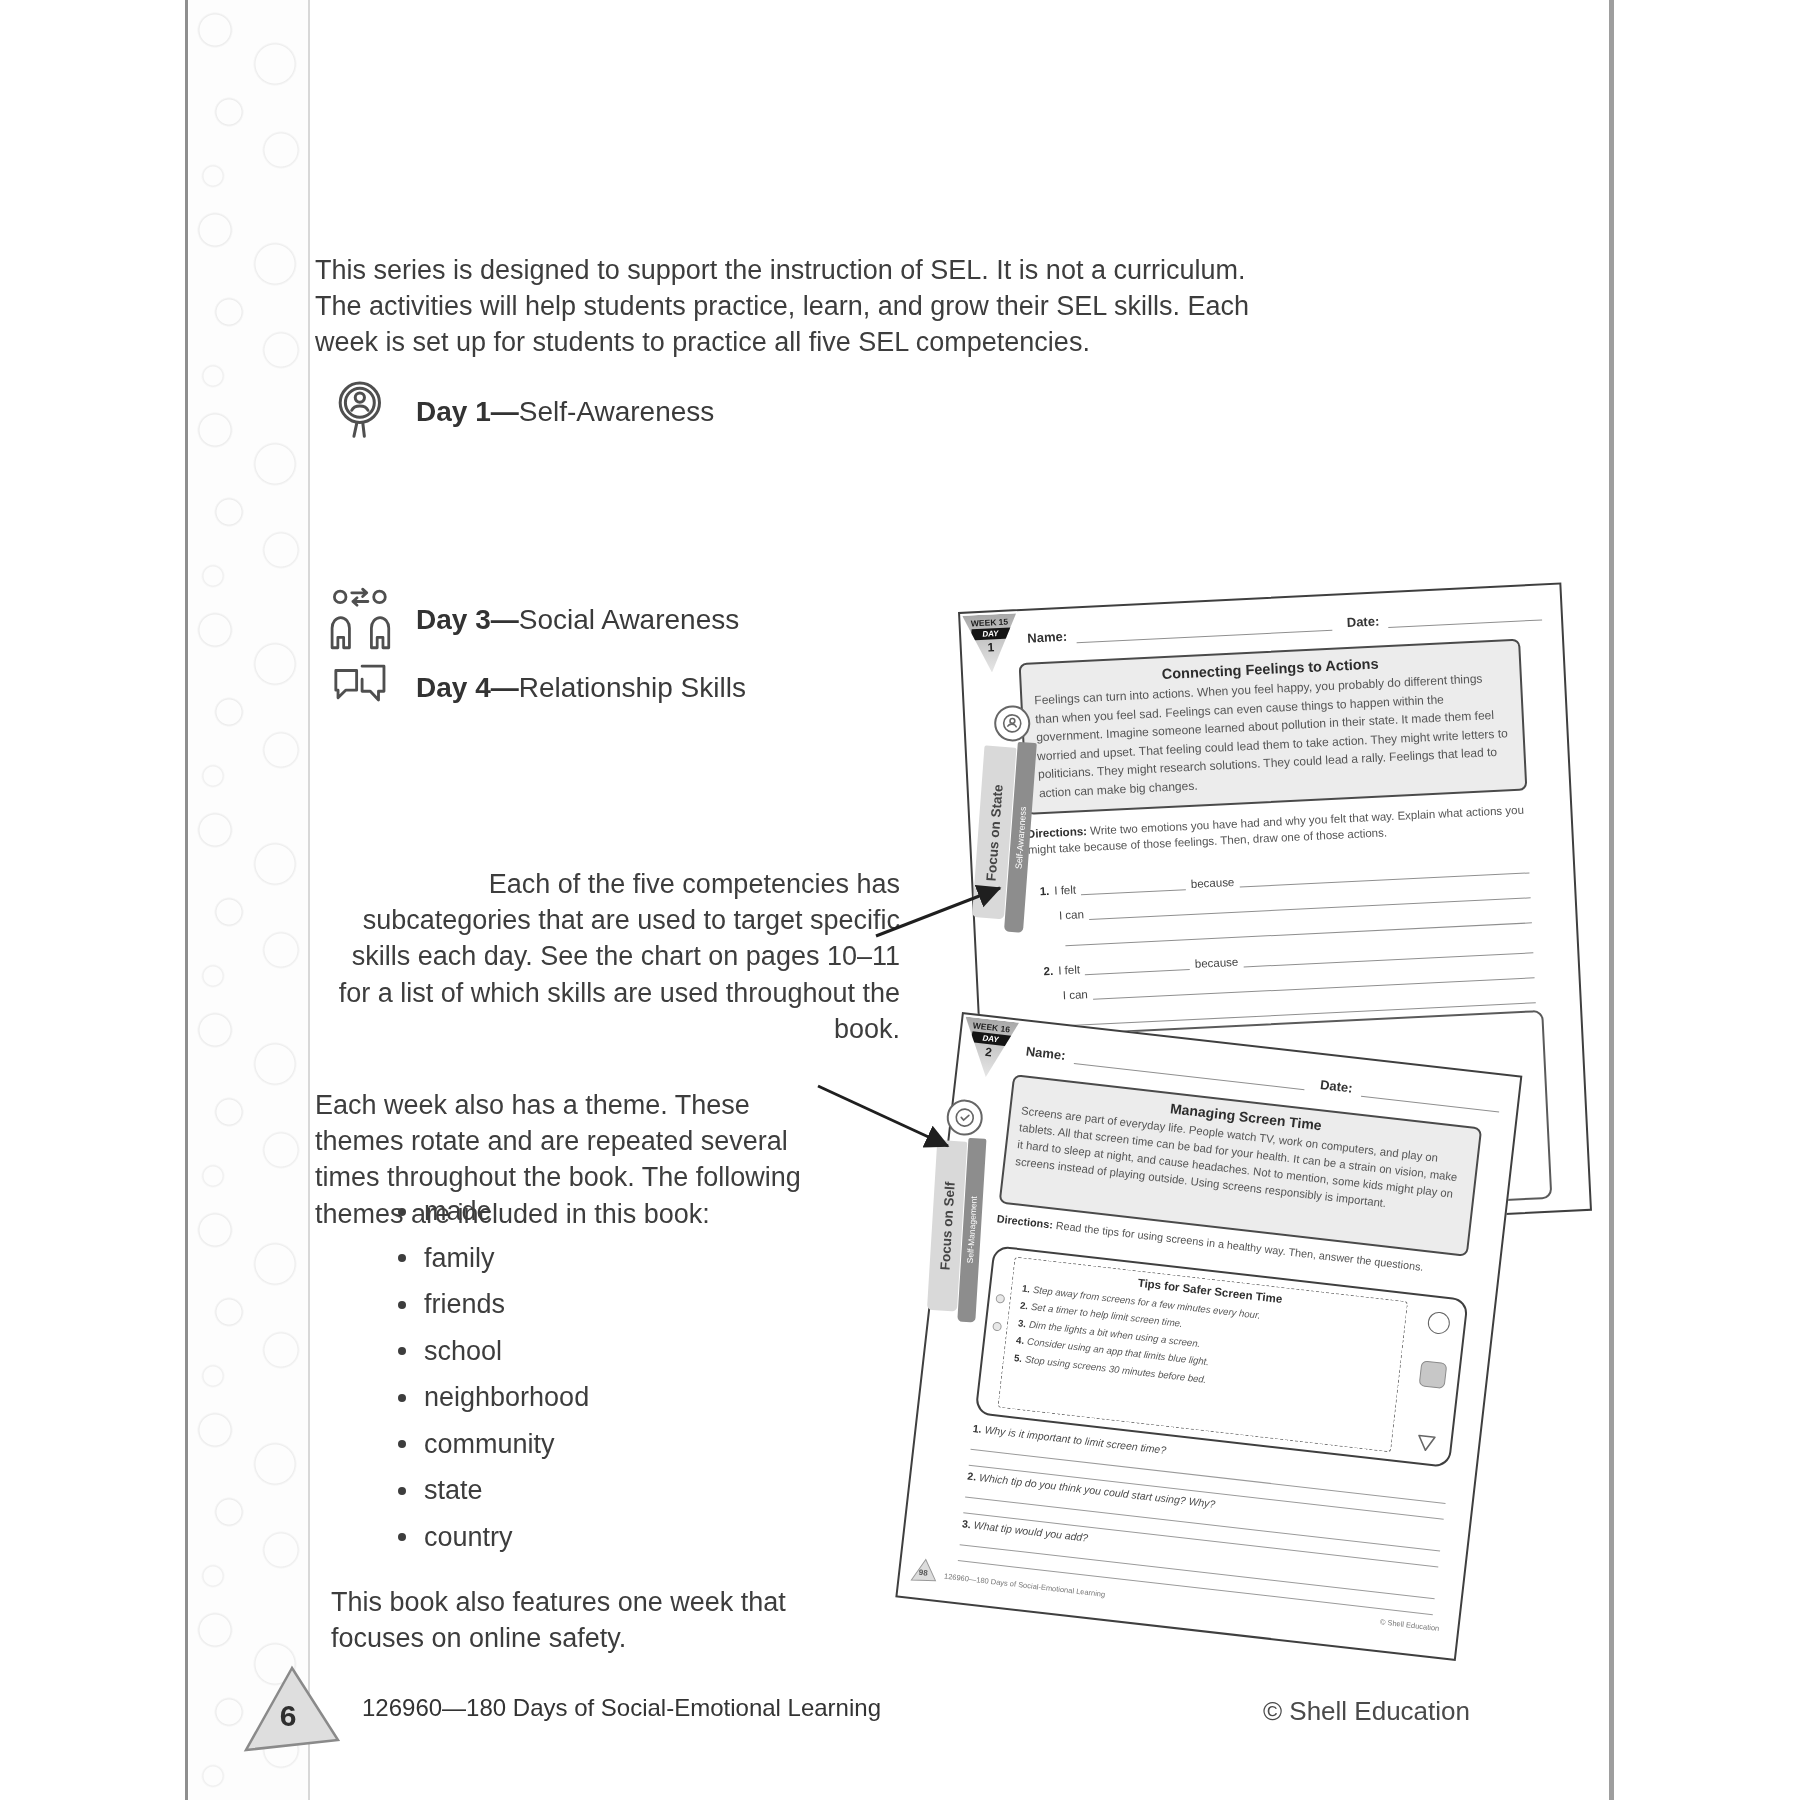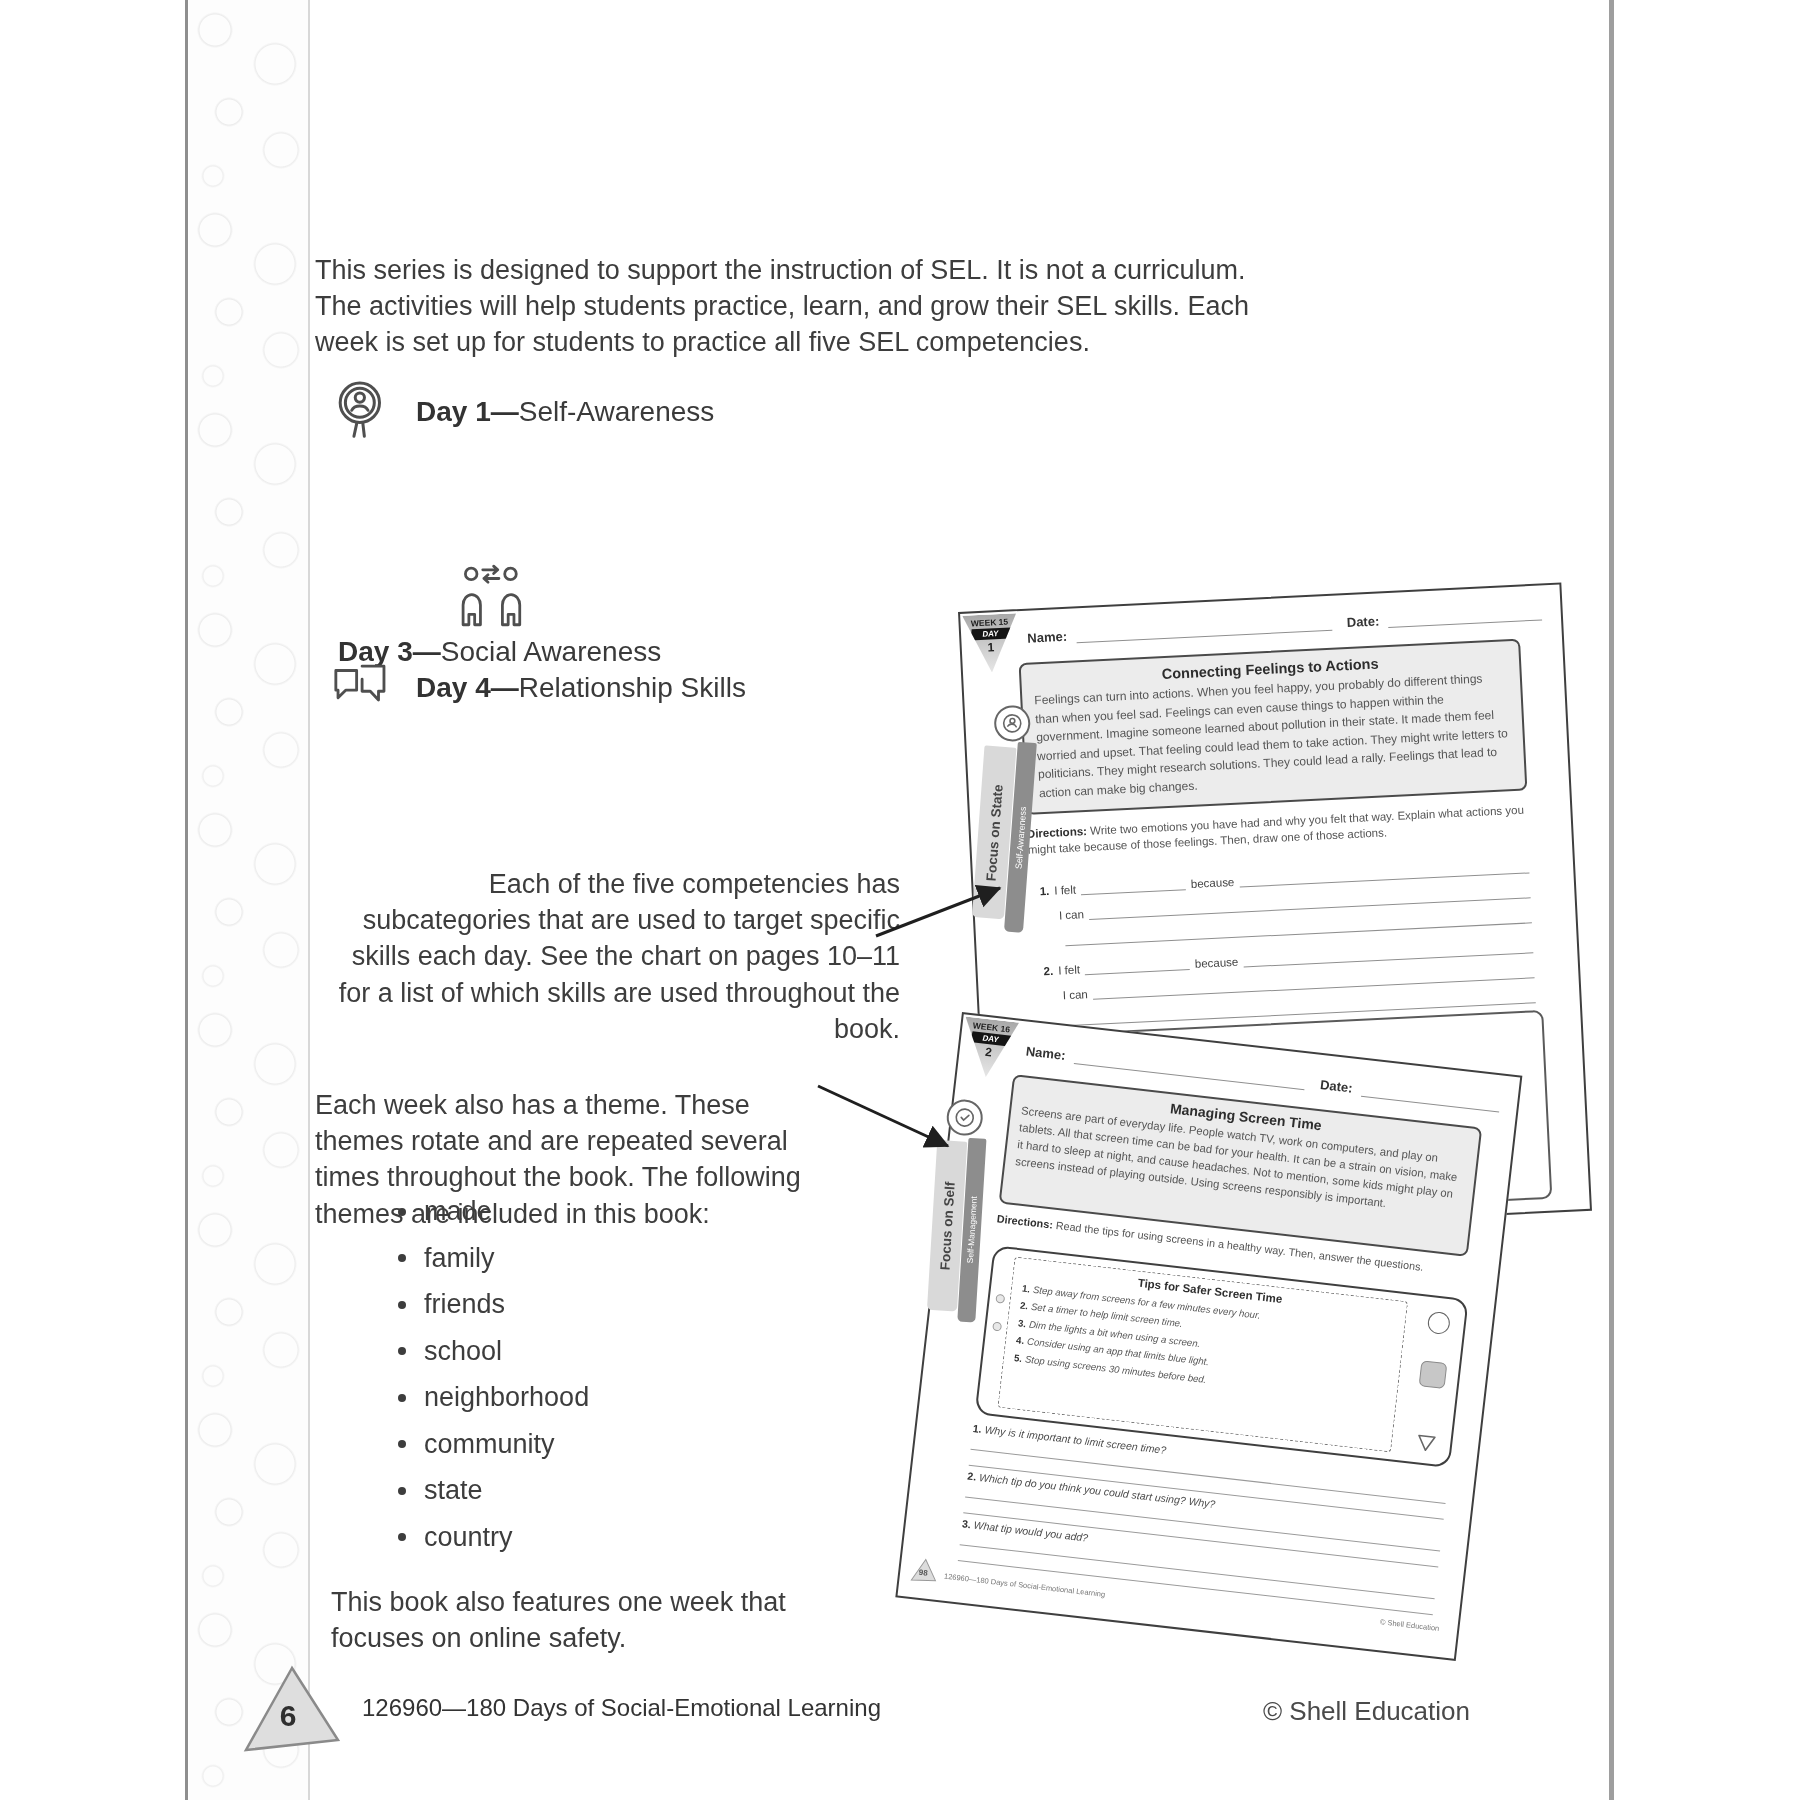--- a/index.html
+++ b/index.html
@@ -104,21 +104,21 @@
           <path d="M24 30.5 c2.2-5 11.8-5 14 0"></path>
         <path d="M28.5 41 l-2.6 12 M33.5 41 l1.4 12"></path>
       </svg>
     </div>
     <div class="day-label">
       <b>Day 1</b><span class="sep">—</span><span>Self-Awareness</span>
     </div>
   </div>
 
 
-  <div class="day-row" style="top:558px;flex-direction:column;">
+  <div class="day-row" style="top:580px;">
     <div class="day-icon">
       <svg width="74" height="78" viewBox="0 0 64 64" fill="none" stroke="#4f4f4f" stroke-width="2.4" stroke-linecap="round" stroke-linejoin="round">
         <circle cx="14" cy="12" r="5"></circle>
           <circle cx="48" cy="12" r="5"></circle>
         <path d="M24 8.5 h13 m-3.6-3.2 3.6 3.2 -3.6 3.2"></path>
         <path d="M38 16 h-13 m3.6-3.2 -3.6 3.2 3.6 3.2"></path>
         <path d="M7 56 v-17 a7.5 9 0 0 1 15 0 v17 h-5 v-9 h-5 v9 z"></path>
         <path d="M41 56 v-17 a7.5 9 0 0 1 15 0 v17 h-5 v-9 h-5 v9 z"></path>
       </svg>
     </div>

